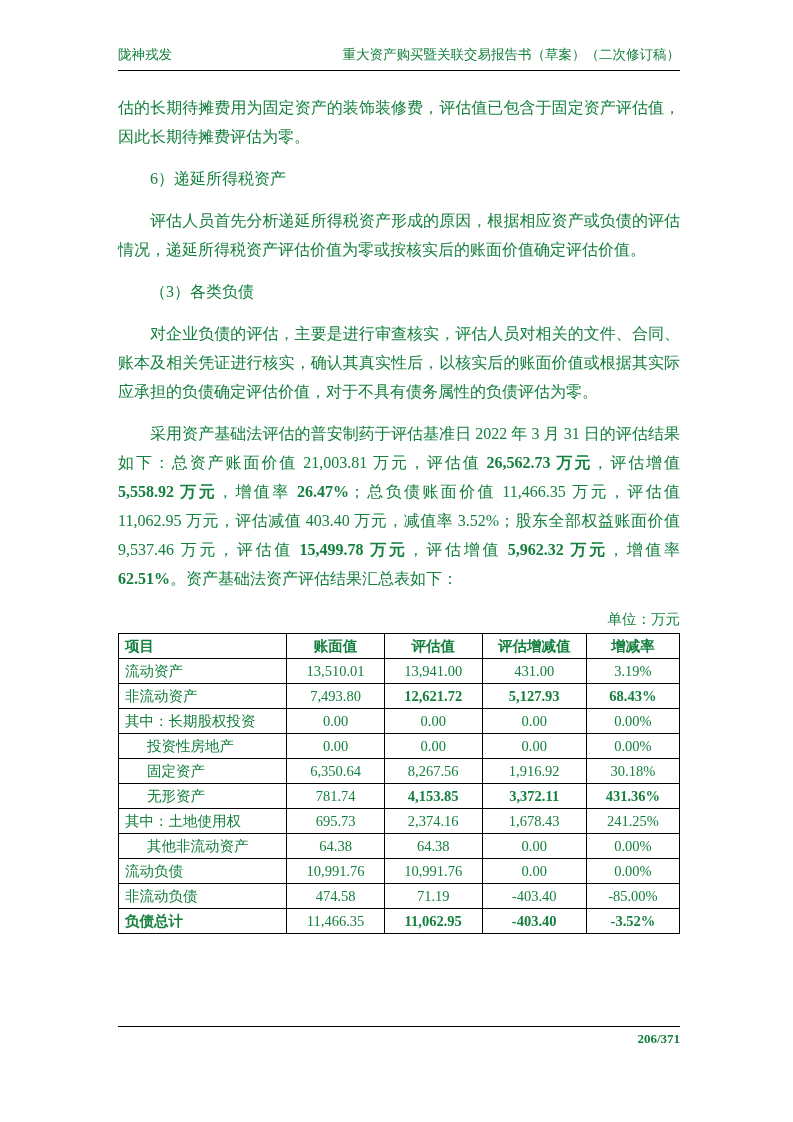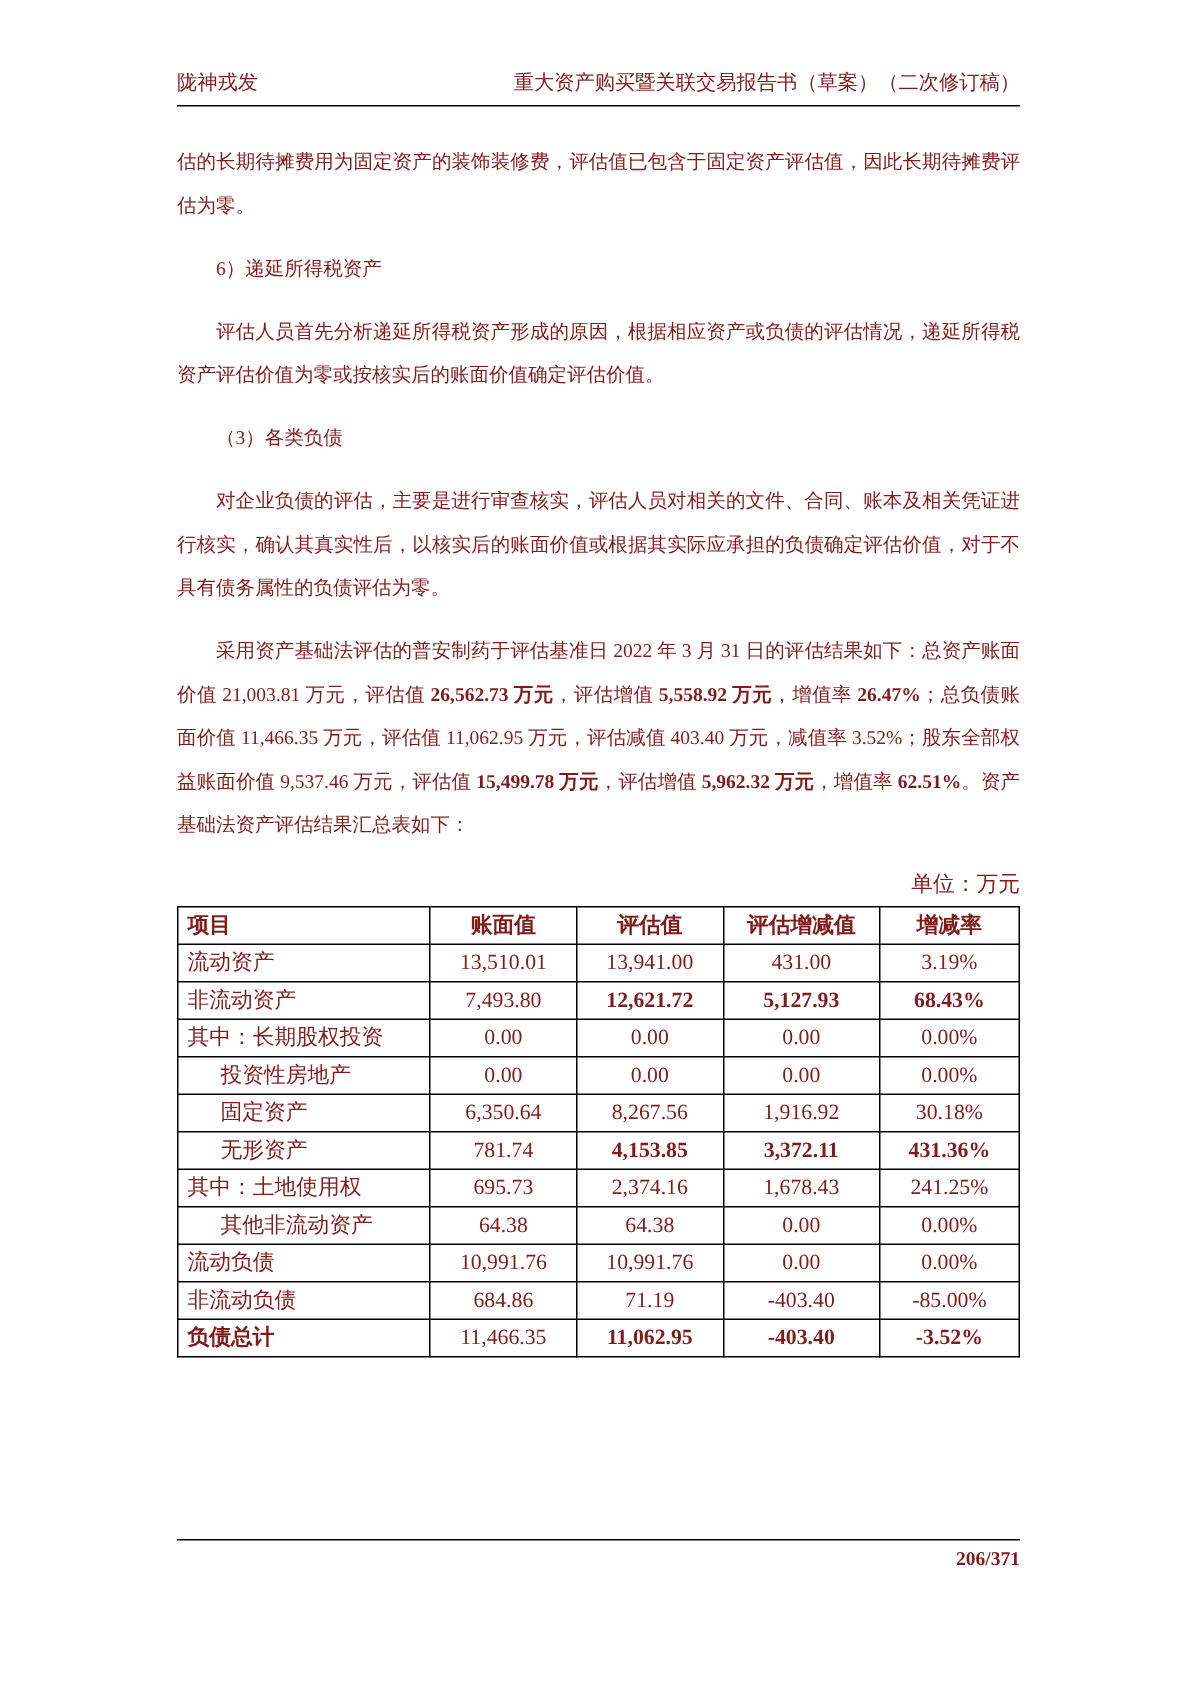--- a/index.html
+++ b/index.html
@@ -2,21 +2,21 @@
 <html><head>
 <meta charset="utf-8">
 <style>
   html, body { margin: 0; padding: 0; background: #ffffff; }
   .page {
     position: relative;
     width: 793px;
     height: 1122px;
     margin: 0 auto;
     background: #ffffff;
-    color: #7f1d1d;
+    color: #15803d;
     font-family: "Liberation Serif", "DejaVu Serif", serif;
     box-sizing: border-box;
     padding: 46px 113px 0 118px;
     overflow: hidden;
   }
   .page-header {
     display: flex;
     justify-content: space-between;
     align-items: flex-end;
     font-size: 13.5px;
@@ -24,21 +24,21 @@
     border-bottom: 1px solid #000;
   }
   .doc-body {
     margin-top: 22px;
     font-size: 15.5px;
     line-height: 29px;
     text-align: justify;
   }
   .doc-body p, .doc-body h3 {
     margin: 0 0 13px 0;
-    font-size: 13px;
+    font-size: 16px;
     font-weight: normal;
     text-indent: 2em;
   }
   .doc-body p.no-indent { text-indent: 0; }
   .bold { font-weight: bold; }
   .unit-label {
     text-align: right;
     font-size: 14.5px;
     margin: 16px 0 4px 0;
     line-height: 20px;
@@ -181,21 +181,21 @@
           </tr>
           <tr>
             <td class="col-item">流动负债</td>
             <td class="col-num">10,991.76</td>
             <td class="col-num">10,991.76</td>
             <td class="col-num">0.00</td>
             <td class="col-num">0.00%</td>
           </tr>
           <tr>
             <td class="col-item">非流动负债</td>
-            <td class="col-num">684.86</td>
+            <td class="col-num">474.58</td>
             <td class="col-num">71.19</td>
             <td class="col-num">-403.40</td>
             <td class="col-num">-85.00%</td>
           </tr>
           <tr>
             <td class="col-item bold">负债总计</td>
             <td class="col-num">11,466.35</td>
             <td class="col-num bold">11,062.95</td>
             <td class="col-num bold">-403.40</td>
             <td class="col-num bold">-3.52%</td>

